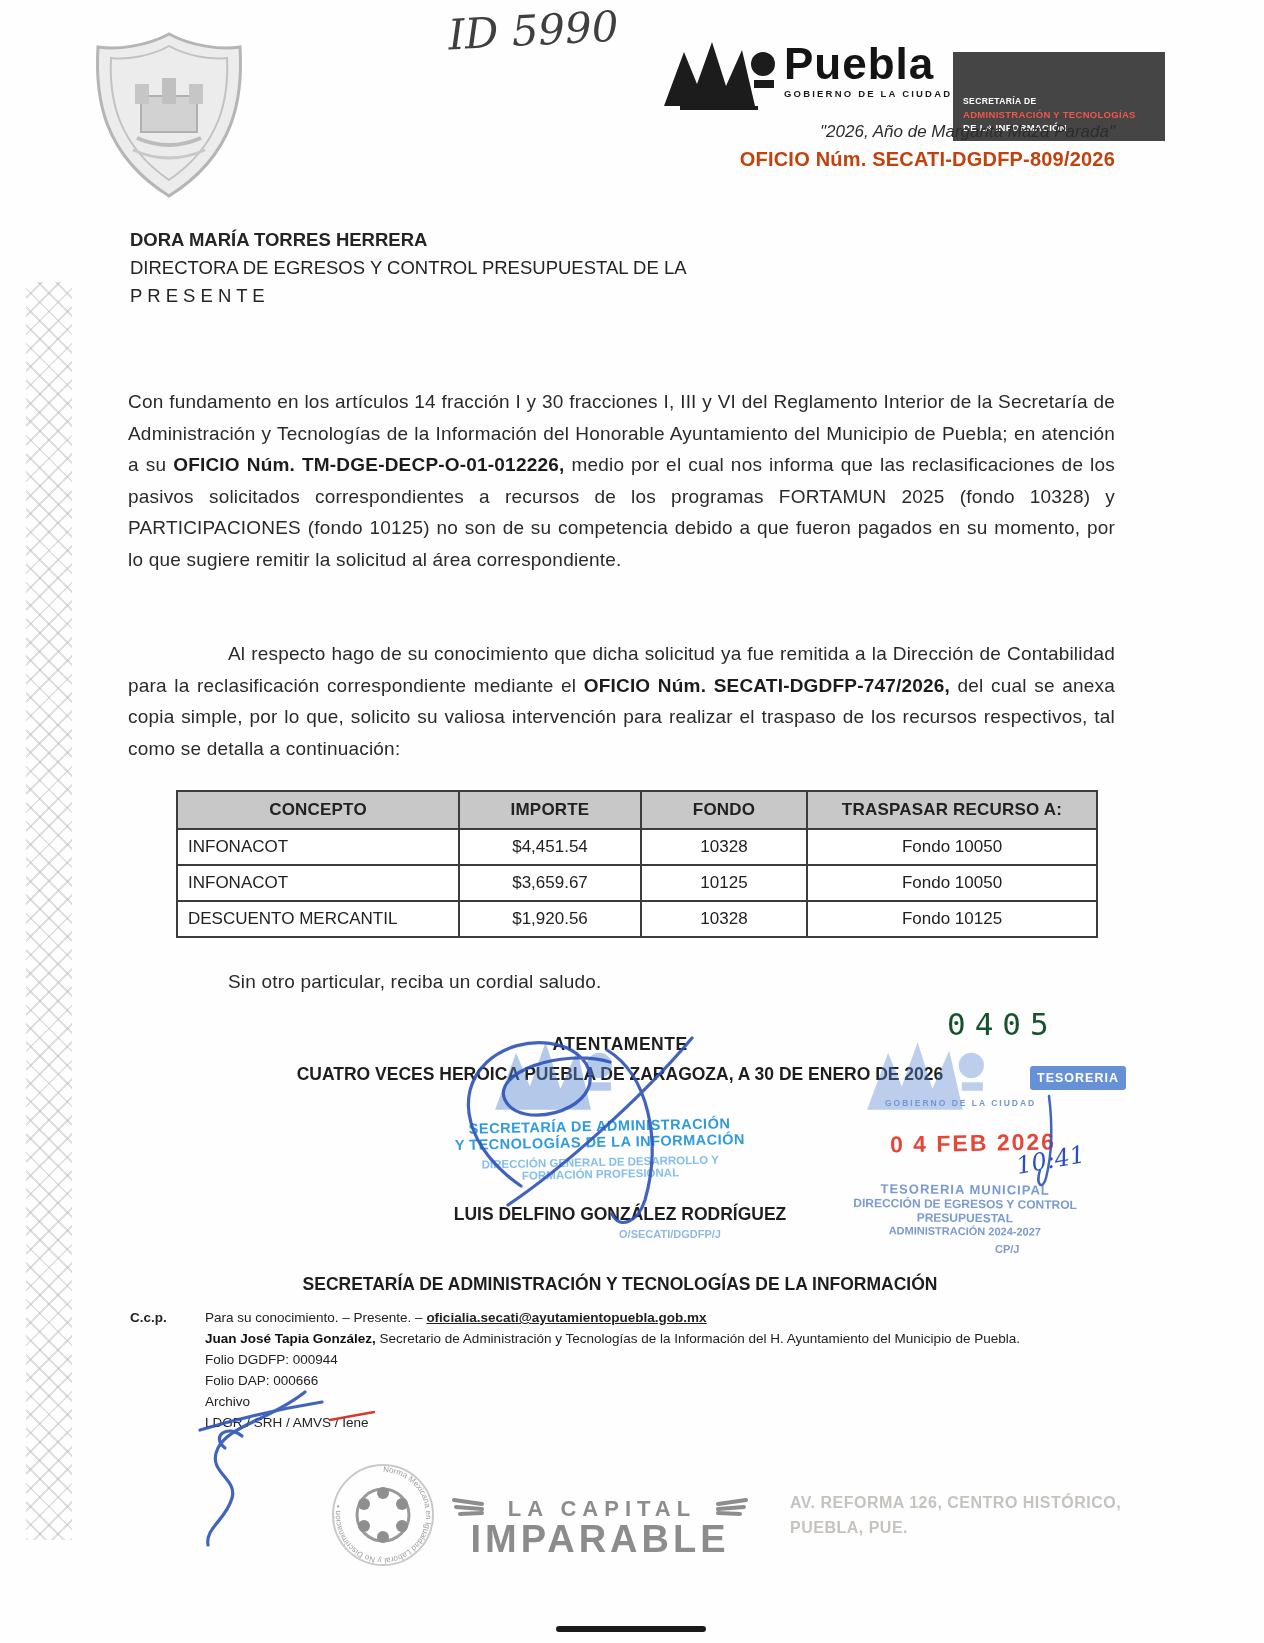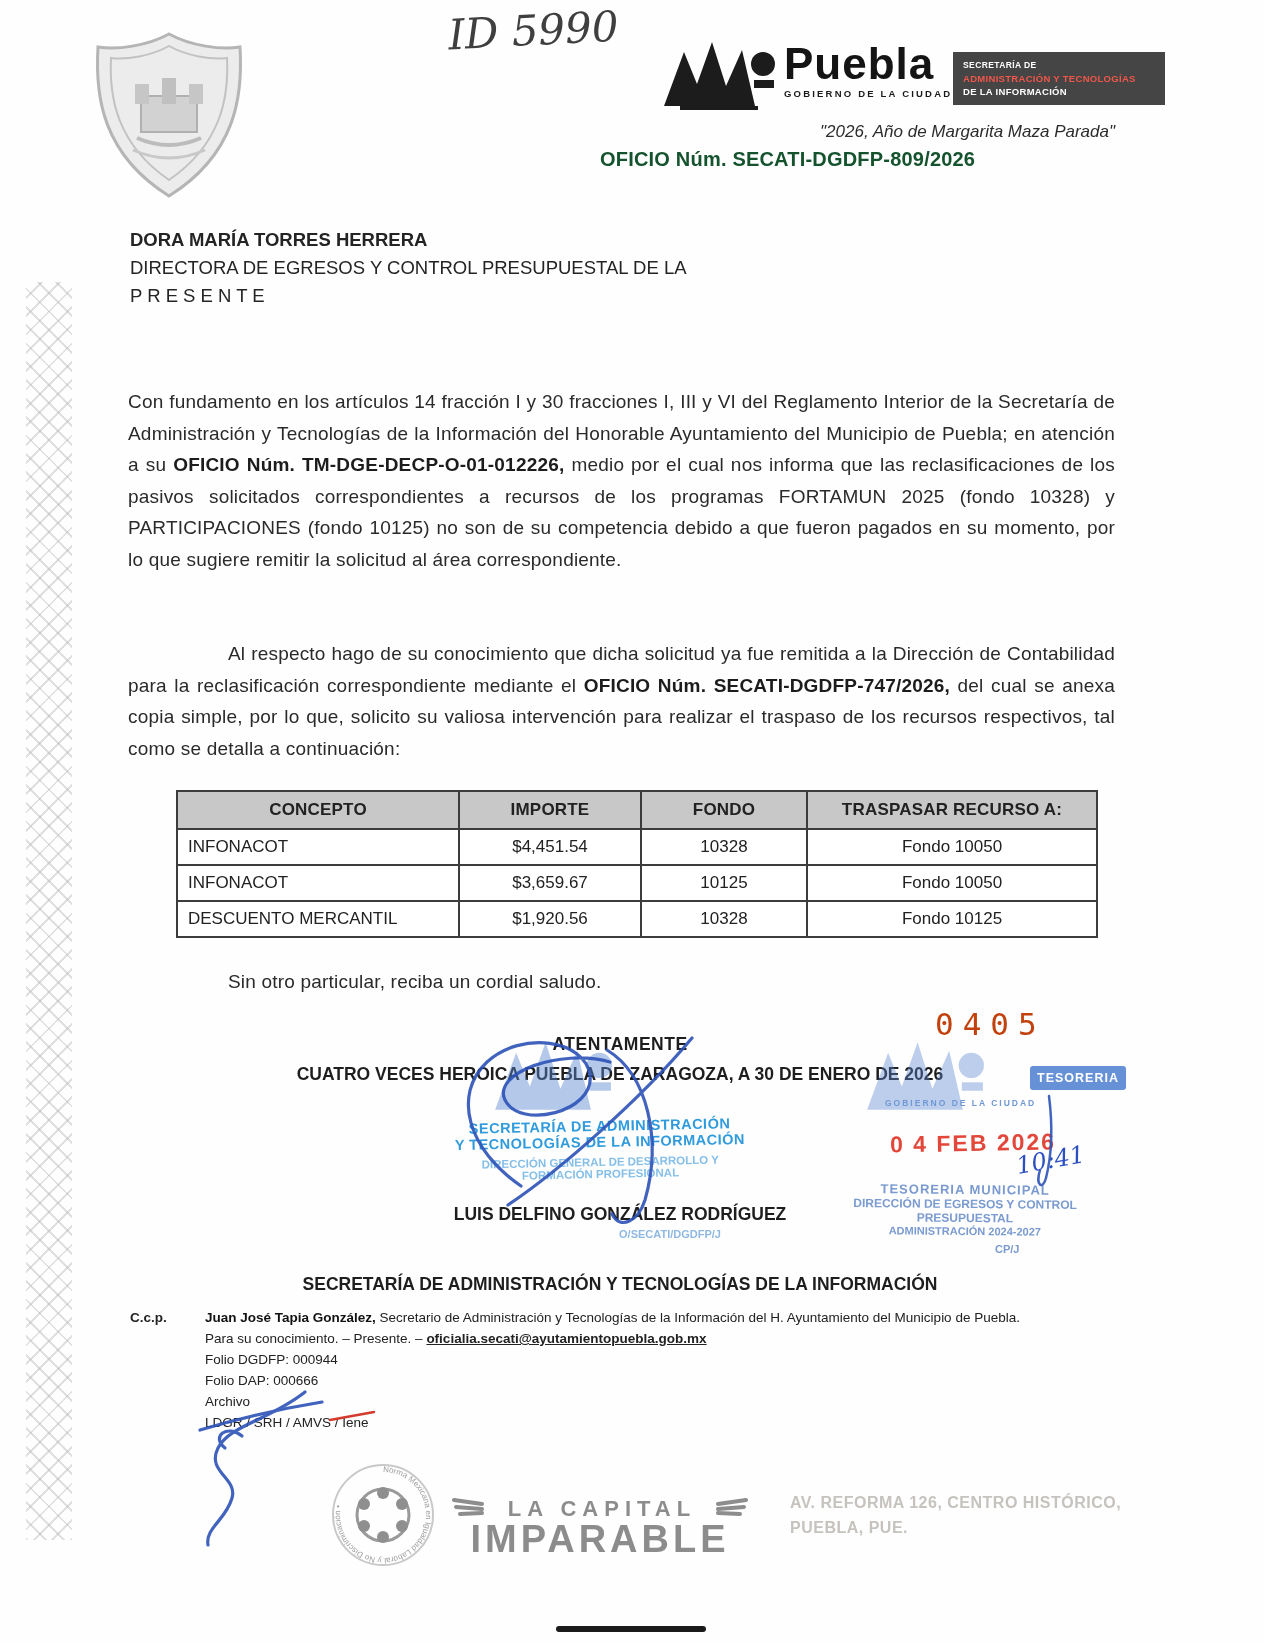--- a/index.html
+++ b/index.html
@@ -18,47 +18,47 @@
     opacity:.75;
   }
 
   .handwritten{font-family:"DejaVu Serif",serif;font-style:italic;}
 
   .brand-name{font-size:44px;font-weight:bold;color:#141414;letter-spacing:1px;line-height:44px;}
   .brand-sub{font-size:9.5px;font-weight:bold;color:#1a1a1a;letter-spacing:2.2px;margin-top:2px;}
   .banner{
     background:#454545;color:#fff;padding:7px 10px;line-height:13px;
   }
-  .banner .b1{font-size:8.5px;font-weight:bold;letter-spacing:.4px;}
+  .banner .b1{font-size:8.5px;font-weight:bold;letter-spacing:.4px;margin-top:36px;}
   .banner .b2{font-size:9.5px;font-weight:bold;color:#f0564a;letter-spacing:.3px;}
   .banner .b3{font-size:9.5px;font-weight:bold;letter-spacing:.3px;}
 
   .year-quote{font-size:17px;font-style:italic;color:#2c2c2c;text-align:right;}
-  .oficio-num{font-size:20px;font-weight:bold;color:#14532d;letter-spacing:.2px;}
+  .oficio-num{font-size:20px;font-weight:bold;color:#c2410c;text-align:right;letter-spacing:.2px;}
 
   .addr{font-size:18.5px;line-height:28px;color:#242424;}
   .addr .l1{font-weight:bold;}
 
   .para{font-size:19px;line-height:31.5px;text-align:justify;color:#2a2a2a;letter-spacing:.2px;}
   .para b{color:#1c1c1c;}
   .indent{text-indent:100px;}
 
   table.transfer{border-collapse:collapse;font-size:17px;color:#222;}
   table.transfer th{
     background:#c8c8c8;font-weight:bold;border:2px solid #3c3c3c;
     height:34px;text-align:center;letter-spacing:.2px;
   }
   table.transfer td{
     border:2px solid #3c3c3c;height:32px;text-align:center;background:#fff;margin-left:29px;
   }
   table.transfer td.left{text-align:left;padding-left:10px;}
 
   .center-bold{font-weight:bold;text-align:center;color:#1e1e1e;}
 
-  .stamp-red{color:#c2410c;}
+  .stamp-red{color:#14532d;margin-left:12px;}
   .stamp-blue{color:#2f9bdc;}
 
   .ccp{font-size:13.5px;line-height:21px;color:#222;}
   .ccp b{color:#111;}
   .email{font-weight:bold;text-decoration:underline;}
 
   .footer-gray{color:#8c8c8c;font-weight:bold;}
   .addr-footer{font-size:16px;font-weight:bold;color:#c6c3bf;line-height:25px;letter-spacing:.5px;}
 
   svg{display:block;}
@@ -195,22 +195,22 @@
     <div style="font-size:12px;font-weight:bold;">PRESUPUESTAL</div>
     <div style="font-size:11px;font-weight:bold;">ADMINISTRACIÓN 2024-2027</div>
   </div>
   <div class="abs" style="left:995px;top:1243px;font-size:11px;font-weight:bold;color:#7b9bd0;">CP/J</div>
 
   <div class="abs center-bold" style="left:320px;top:1204px;width:600px;font-size:17.5px;">LUIS DELFINO GONZÁLEZ RODRÍGUEZ</div>
   <div class="abs center-bold" style="left:220px;top:1274px;width:800px;font-size:17.5px;">SECRETARÍA DE ADMINISTRACIÓN Y TECNOLOGÍAS DE LA INFORMACIÓN</div>
 
   <div class="abs ccp" style="left:130px;top:1307px;font-weight:bold;">C.c.p.</div>
   <div class="abs ccp" style="left:205px;top:1307px;width:935px;">
+    <div><span>Para su conocimiento. – Presente. – </span><span class="email">oficialia.secati@ayutamientopuebla.gob.mx</span></div>
     <div><b>Juan José Tapia González,</b><span> Secretario de Administración y Tecnologías de la Información del H. Ayuntamiento del Municipio de Puebla.</span></div>
-    <div><span>Para su conocimiento. – Presente. – </span><span class="email">oficialia.secati@ayutamientopuebla.gob.mx</span></div>
     <div>Folio DGDFP: 000944</div>
     <div>Folio DAP: 000666</div>
     <div>Archivo</div>
     <div>LDGR / SRH / AMVS / Iene</div>
   </div>
 
   <div class="abs" style="left:328px;top:1460px;">
     <svg width="110" height="110" viewBox="0 0 110 110">
       <defs>
           <path id="certcirc" d="M55,12 a43,43 0 1,1 -0.01,0 Z"></path>

